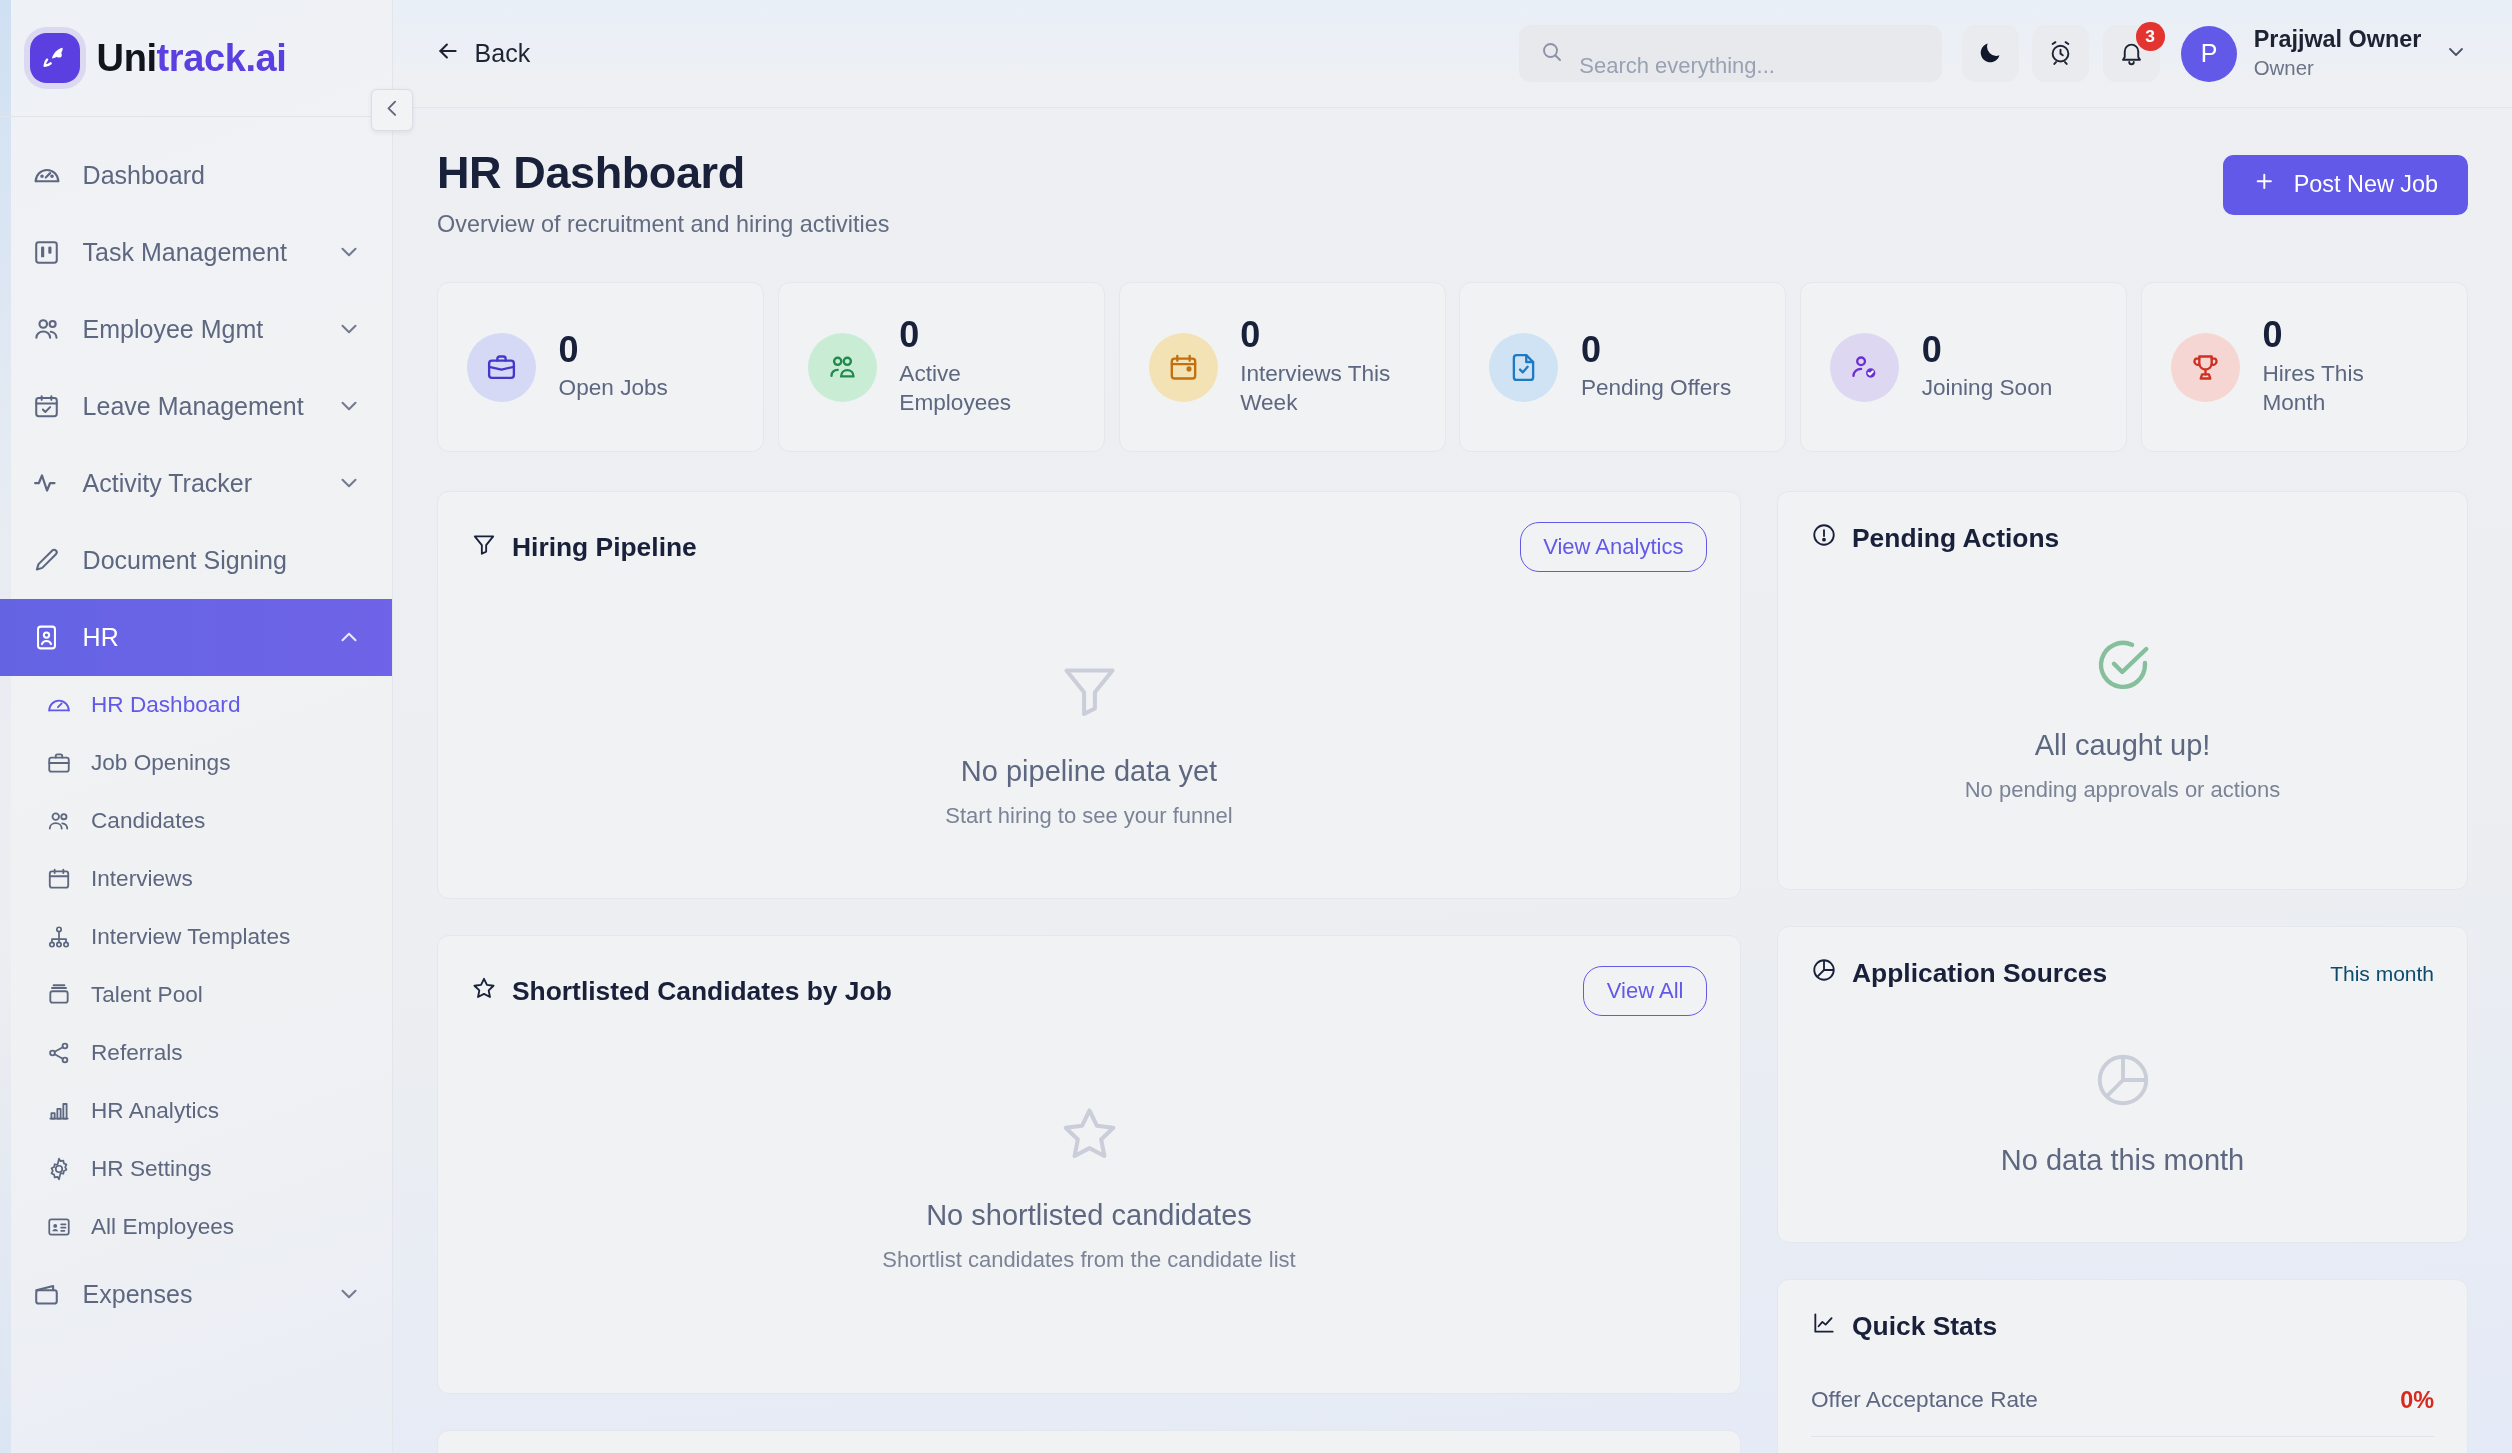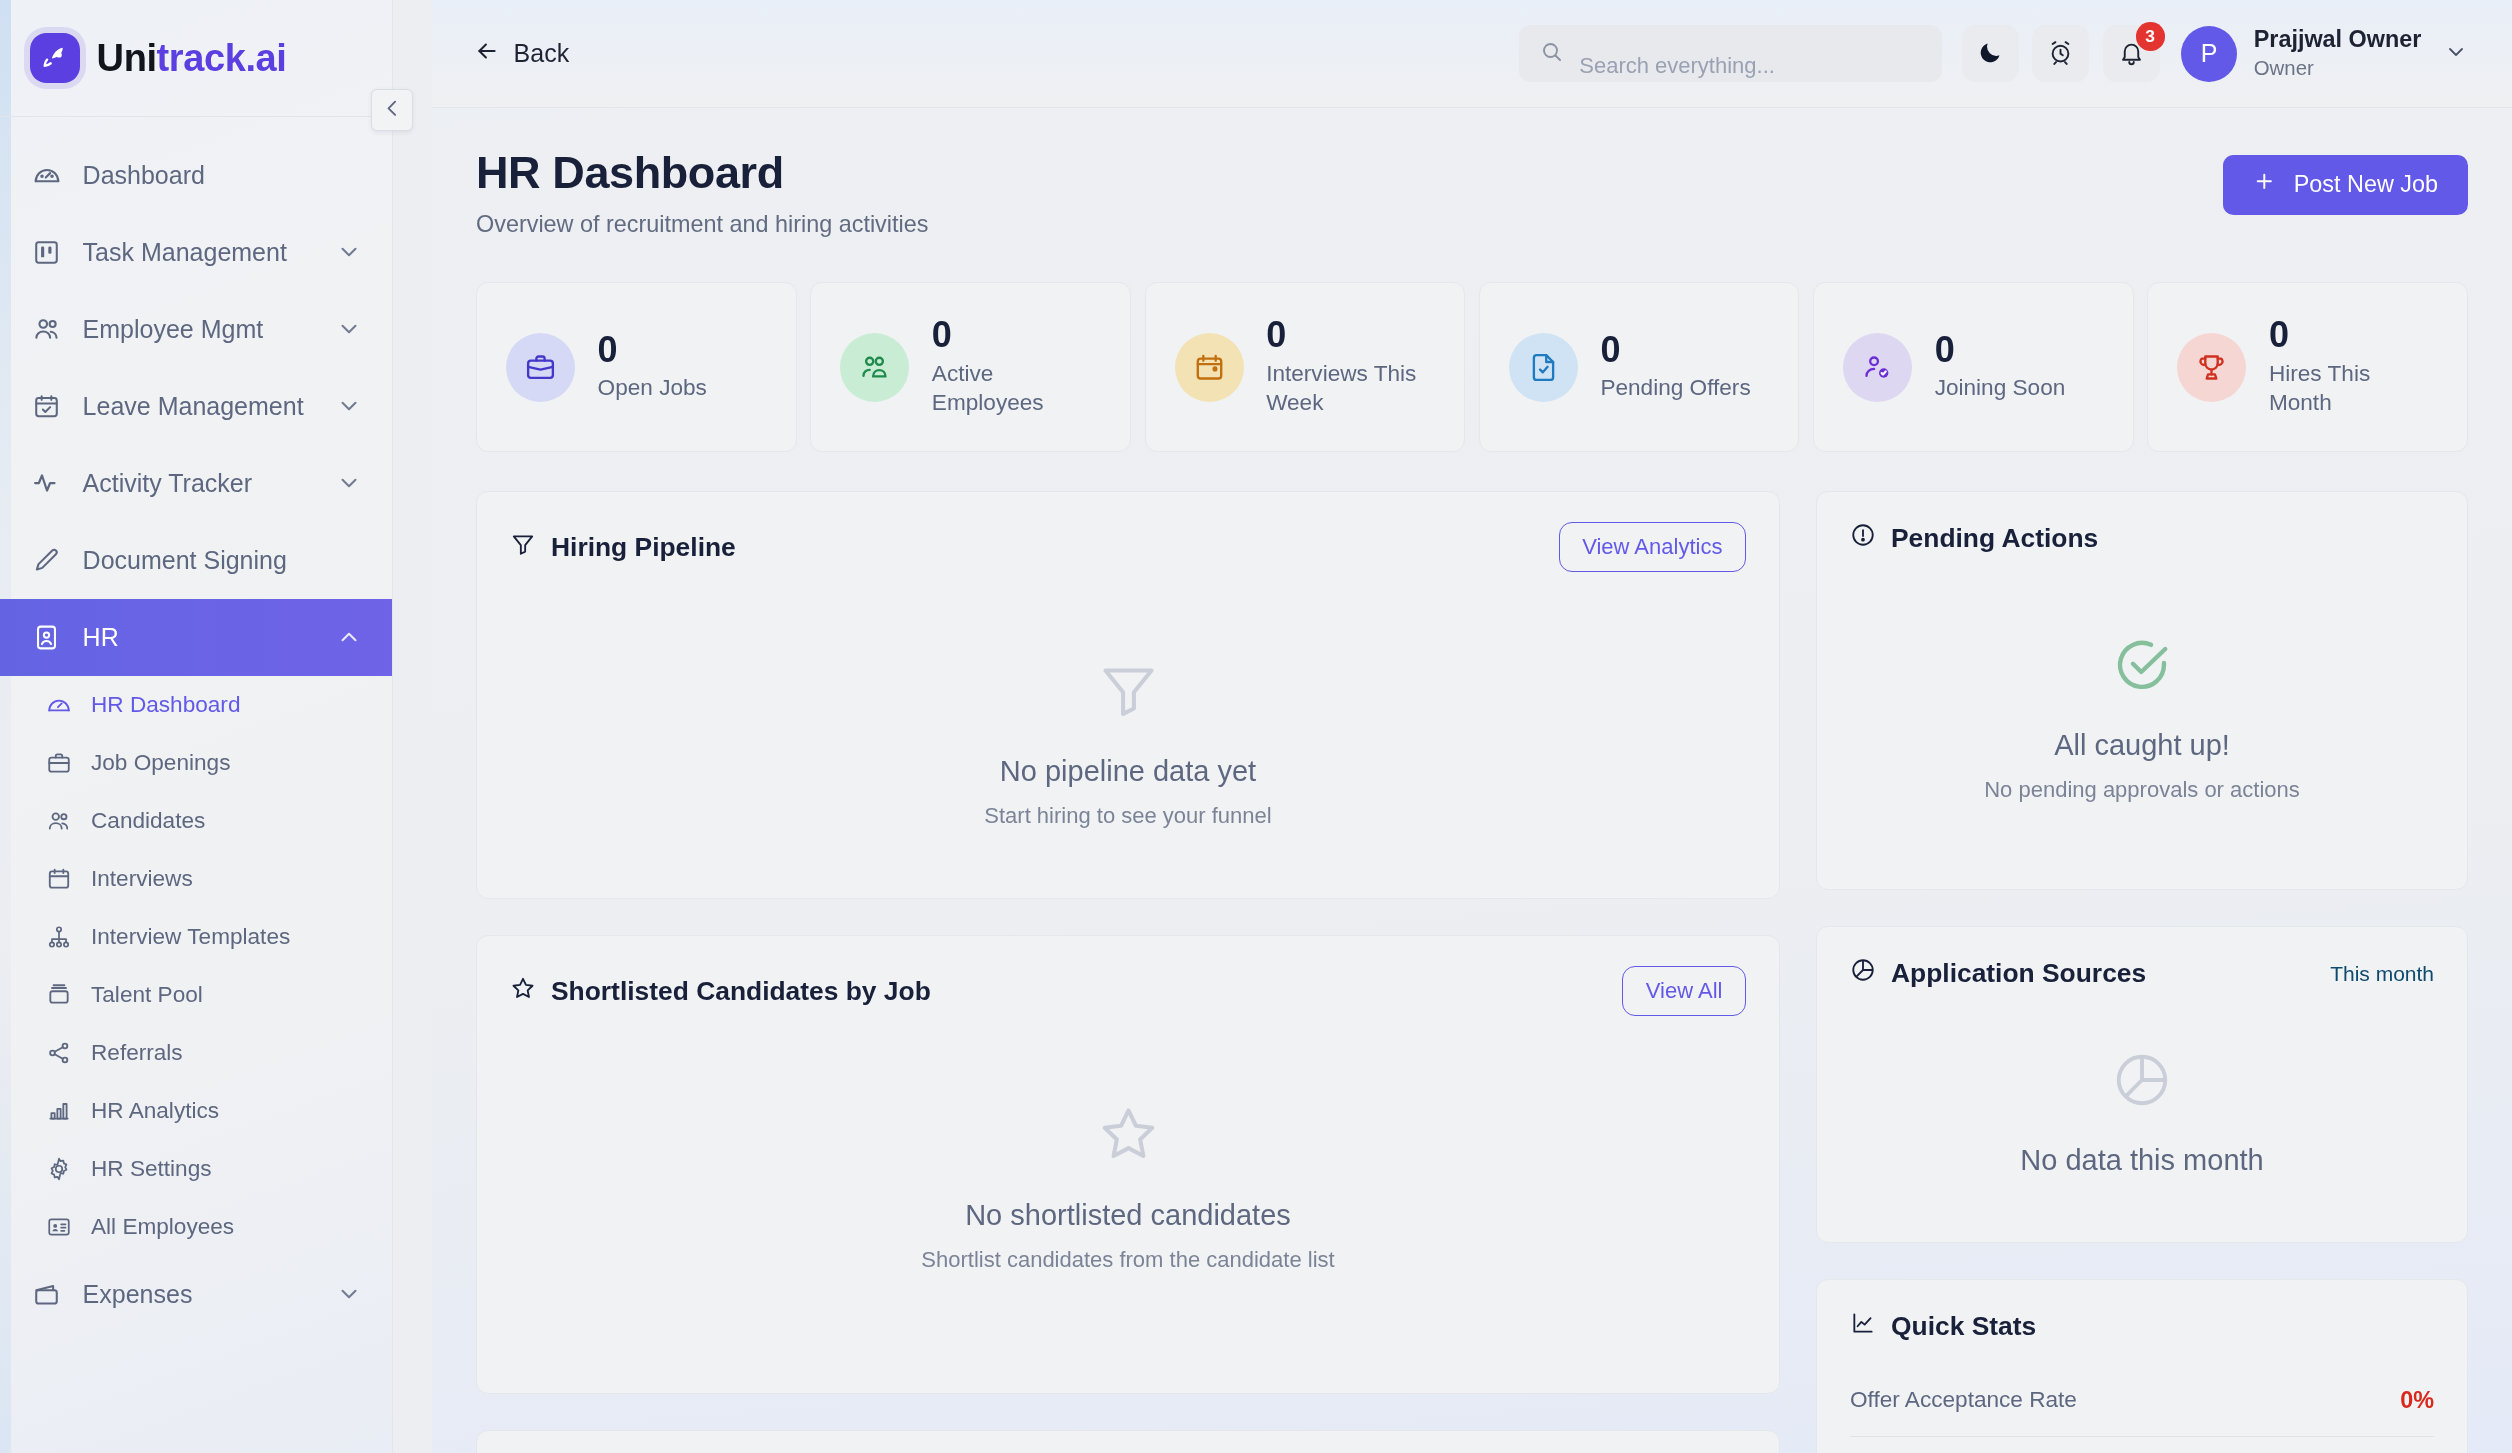--- a/index.html
+++ b/index.html
@@ -2,21 +2,21 @@
 <html style="font-size:12px"><head>
 <meta charset="utf-8">
 <style>
   * { box-sizing: border-box; margin: 0; padding: 0; }
   html, body {
     width: 2512px; height: 1454px;
     font-family: "Liberation Sans", sans-serif;
     background: #eceef1;
     overflow: hidden;
   }
-  .app { display: flex; width: 2512px; height: 1122px; position: relative; gap: 39px; }
+  .app { display: flex; width: 2512px; height: 1122px; position: relative; }
 
   
   .sidebar {
     width: 393px; height: 1454px; flex: 0 0 393px;
     background: linear-gradient(160deg, #eef1f6 0%, #f1f2f4 28%, #f0f1f3 70%, #e9edf5 100%);
     position: relative; z-index: 5;
     border-right: 0.8px solid #e2e5ea;
     overflow: hidden;
   }
   .sidebar::before{
@@ -143,21 +143,21 @@
   .grid { display: flex; gap: 36px; margin-top: 39px; }
   .col-left { width: 1304px; flex: 0 0 1304px; }
   .col-right { flex: 1; }
   .panel {
     background: #f1f2f4; border: 0.8px solid #e4e7eb; border-radius: 12px;
     padding: 30px 33px; margin-bottom: 36px;
   }
   .panel-head { display: flex; align-items: center; }
   .panel-title { display: flex; align-items: center; gap: 15px; font-size: 26.4px; font-weight: 700; color: #18203a; }
   .panel-action {
-    margin-left: auto; height: 50px; padding: 0 22.6px; border-radius: 13px;
+    margin-left: auto; height: 50px; padding: 0 22.6px; border-radius: 19px;
     border: 0.8px solid #6259e8; color: #6259e8; background: transparent;
     font-size: 22px; display: flex; align-items: center; cursor: pointer;
     font-family: "Liberation Sans", sans-serif;
   }
   .panel-note { margin-left: auto; font-size: 21px; color: #0c4a6e; }
   .empty { display: flex; flex-direction: column; align-items: center; justify-content: center; text-align: center; }
   .empty-title { font-size: 29px; color: #5d6780; margin-top: 30px; }
   .empty-sub { font-size: 22px; color: #7b8497; margin-top: 15px; }
 
   .qs-row { display: flex; align-items: center; height: 72px; }

